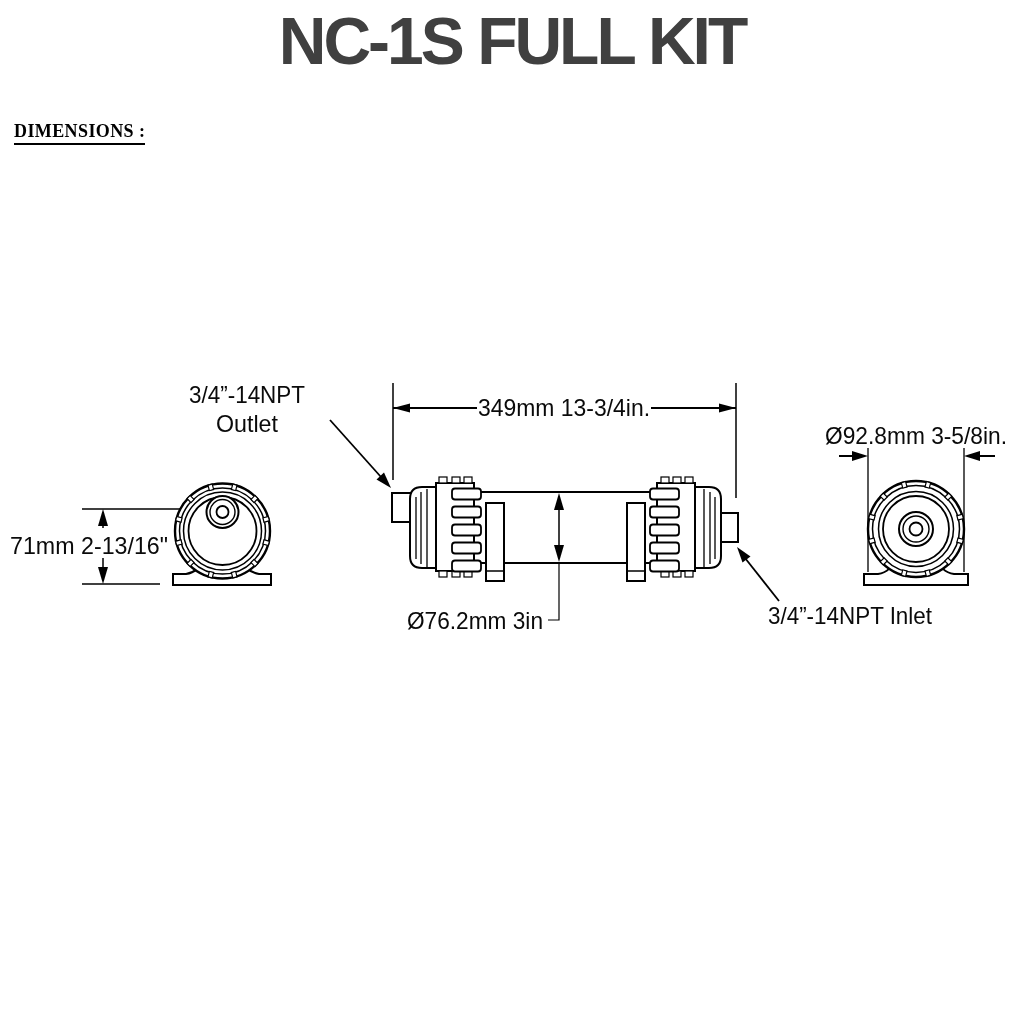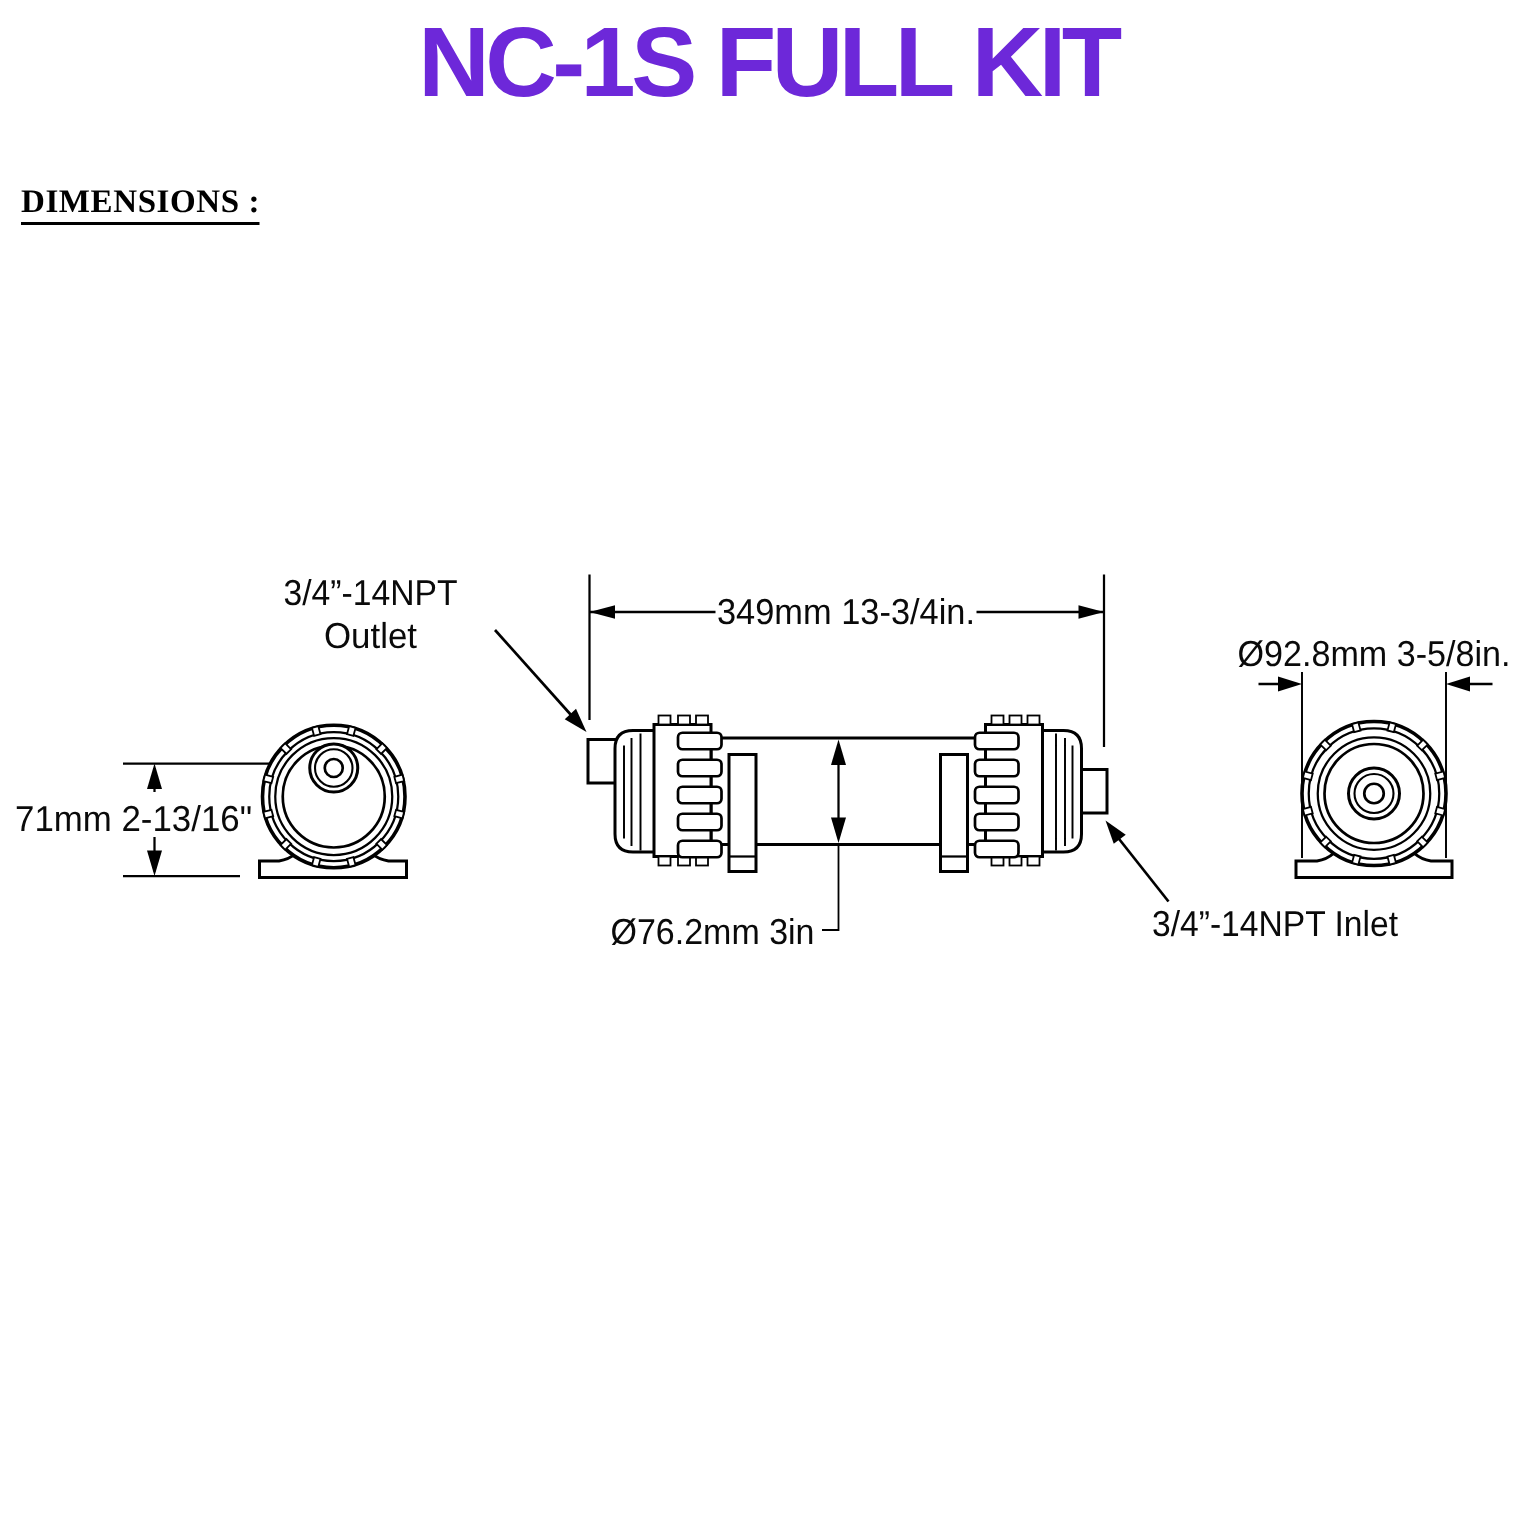--- a/index.html
+++ b/index.html
@@ -1,22 +1,22 @@
 <!DOCTYPE html>
 <html><head>
 <meta charset="utf-8">
 <style>
   html,body{margin:0;padding:0;background:#fff;}
   .page{position:relative;width:1024px;height:1024px;background:#fff;overflow:hidden;
         font-family:"Liberation Sans",sans-serif;color:#000;}
   .title{position:absolute;top:8px;left:0;width:1024px;text-align:center;
          font-family:"Liberation Sans",sans-serif;font-weight:900;font-size:66px;
-         letter-spacing:-3px;line-height:1;color:#6d28d9;}
+         letter-spacing:-3px;line-height:1;color:#404040;}
   .section-label{position:absolute;top:121px;left:14px;
-         font-family:"Liberation Serif",serif;font-weight:bold;font-size:22px;
+         font-family:"Liberation Serif",serif;font-weight:bold;font-size:18px;
          letter-spacing:.4px;border-bottom:2px solid #000;padding-bottom:1px;}
   svg.drawing{position:absolute;top:0;left:0;}
   .shape{fill:#fff;stroke:#000;}
   .ln{fill:none;stroke:#000;}
   .sw24{stroke-width:2.4}.sw2{stroke-width:2}.sw18{stroke-width:1.8}
   .sw15{stroke-width:1.5}.sw14{stroke-width:1.4}.sw13{stroke-width:1.3}.sw12{stroke-width:1.2}
   .ah{fill:#000;stroke:none;}
   .dim{font-family:"Liberation Sans",sans-serif;font-size:24px;fill:#0a0a0a;}
   .n{stroke-width:1.2}
 </style>

